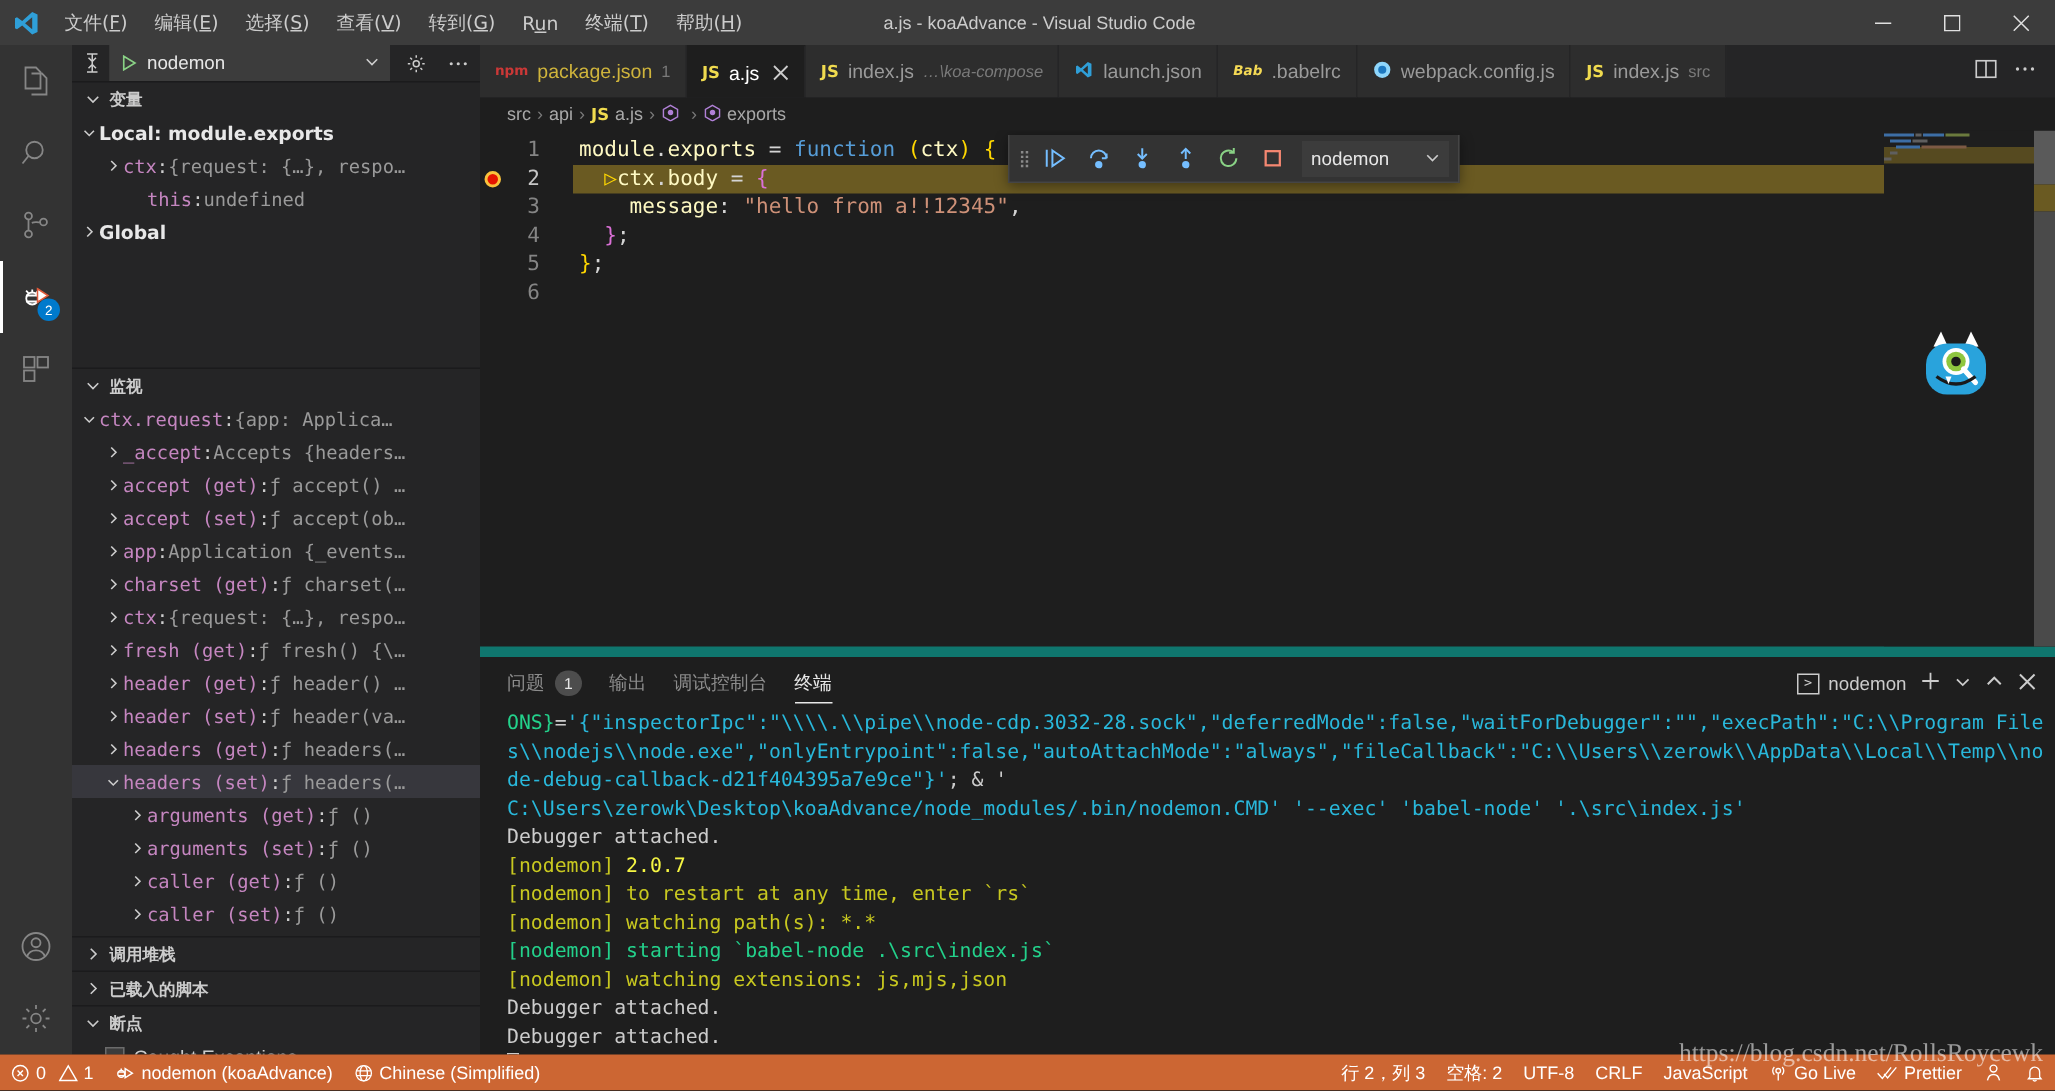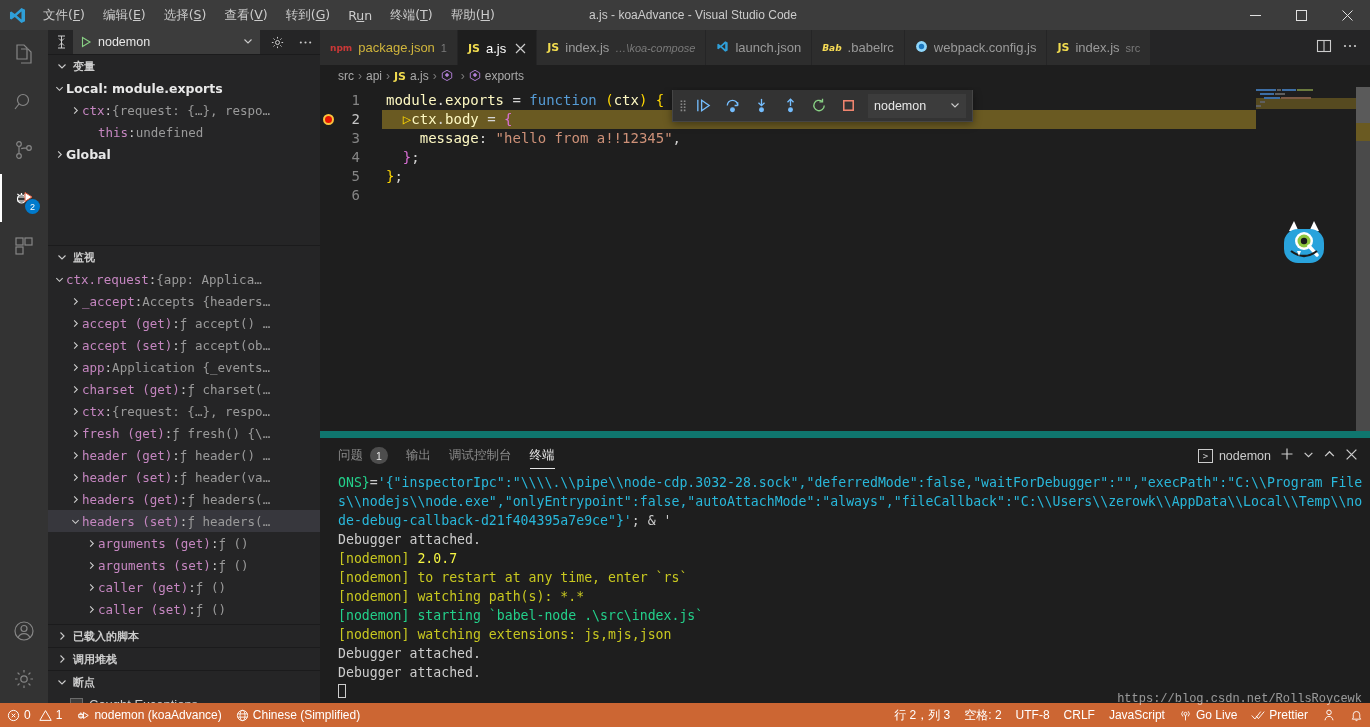--- a/index.html
+++ b/index.html
@@ -193,22 +193,22 @@
 
   
   .statusbar {
     height: 24px; flex: 0 0 24px; background: #cc6633; display: flex; align-items: center;
     color: #ffffff; font-size: 12px; position: relative;
   }
   .sb-left, .sb-right { display: flex; align-items: center; height: 24px; }
   .sb-right { margin-left: auto; }
   .sb-item { display: flex; align-items: center; gap: 4px; padding: 0 7px; height: 24px; white-space: nowrap; }
   .watermark {
-    position: absolute; right: 8px; top: -11px; font-size: 12px; color: rgba(255,255,255,.55);
-    font-family: Liberation Mono, monospace; pointer-events: none; white-space: nowrap;
+    position: absolute; right: 8px; top: -11px; font-size: 17px; color: rgba(255,255,255,.55);
+    font-family: Liberation Serif, serif; pointer-events: none; white-space: nowrap;
   }
 </style>
 </head>
 <body>
 
 <div class="app">
 
   <div class="titlebar">
     <div class="vscode-logo">
       <svg width="19" height="19" viewBox="0 0 24 24">
@@ -570,32 +570,32 @@
           </div>
       </div>
 
       <div class="section">
         <div class="section-header">
           <span class="twisty">
             <svg width="10" height="10" viewBox="0 0 10 10" fill="none" stroke="#cccccc" stroke-width="1.1">
                 <path d="M3.5 1.5 7 5 3.5 8.5"></path>
               </svg>
           </span>
-          <span>已载入的脚本</span>
+          <span>调用堆栈</span>
         </div>
       </div>
 
       <div class="section">
         <div class="section-header">
           <span class="twisty">
             <svg width="10" height="10" viewBox="0 0 10 10" fill="none" stroke="#cccccc" stroke-width="1.1">
                 <path d="M3.5 1.5 7 5 3.5 8.5"></path>
               </svg>
           </span>
-          <span>调用堆栈</span>
+          <span>已载入的脚本</span>
         </div>
       </div>
 
       <div class="section">
         <div class="section-header">
           <span class="twisty">
             <svg width="10" height="10" viewBox="0 0 10 10" fill="none" stroke="#cccccc" stroke-width="1.1">
                 <path d="M1.5 3.5 5 7 8.5 3.5"></path>
               </svg>
           </span>
@@ -859,20 +859,21 @@
             </span>
             <span>
               <svg width="13" height="13" viewBox="0 0 12 12" fill="none" stroke="#cccccc" stroke-width="1.2">
                   <path d="M1.5 1.5 10.5 10.5M10.5 1.5 1.5 10.5"></path>
                 </svg>
             </span>
           </div>
         </div>
         <div class="terminal" id="terminal">
             <div class="tline"><span class="t-green">ONS}</span><span class="t-white">=</span><span class="t-cyan">'{"inspectorIpc":"\\\\.\\pipe\\node-cdp.3032-28.sock","deferredMode":false,"waitForDebugger":"","execPath":"C:\\Program Files\\nodejs\\node.exe","onlyEntrypoint":false,"autoAttachMode":"always","fileCallback":"C:\\Users\\zerowk\\AppData\\Local\\Temp\\node-debug-callback-d21f404395a7e9ce"}'</span><span class="t-white">; &amp; '</span></div>
+            <div class="tline"><span class="t-cyan">C:\Users\zerowk\Desktop\koaAdvance/node_modules/.bin/nodemon.CMD' '--exec' 'babel-node' '.\src\index.js'</span></div>
             <div class="tline"><span class="t-white">Debugger attached.</span></div>
             <div class="tline"><span class="t-yellowdim">[nodemon] </span><span class="t-yellow">2.0.7</span></div>
             <div class="tline"><span class="t-yellowdim">[nodemon] to restart at any time, enter `rs`</span></div>
             <div class="tline"><span class="t-yellowdim">[nodemon] watching path(s): *.*</span></div>
             <div class="tline"><span class="t-green">[nodemon] starting `babel-node .\src\index.js`</span></div>
             <div class="tline"><span class="t-yellowdim">[nodemon] watching extensions: js,mjs,json</span></div>
             <div class="tline"><span class="t-white">Debugger attached.</span></div>
             <div class="tline"><span class="t-white">Debugger attached.</span></div>
             <div class="tline"><span class="t-cursor"></span></div>
           </div>

